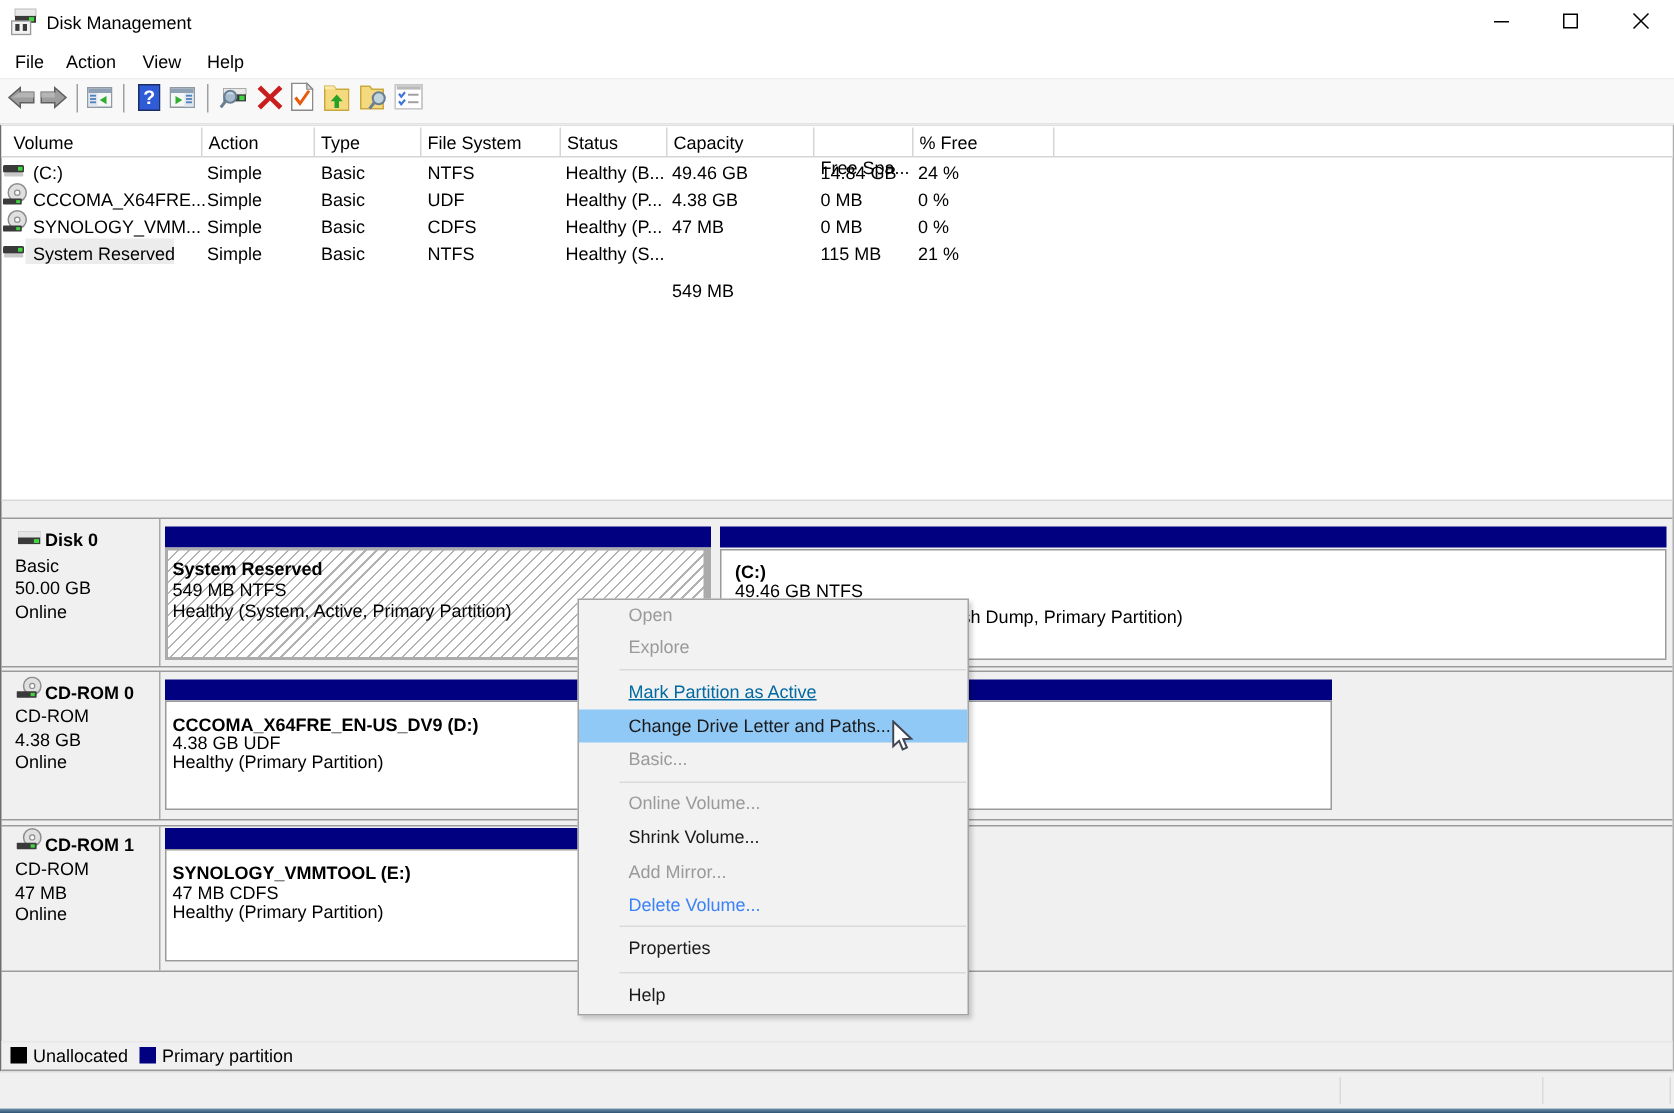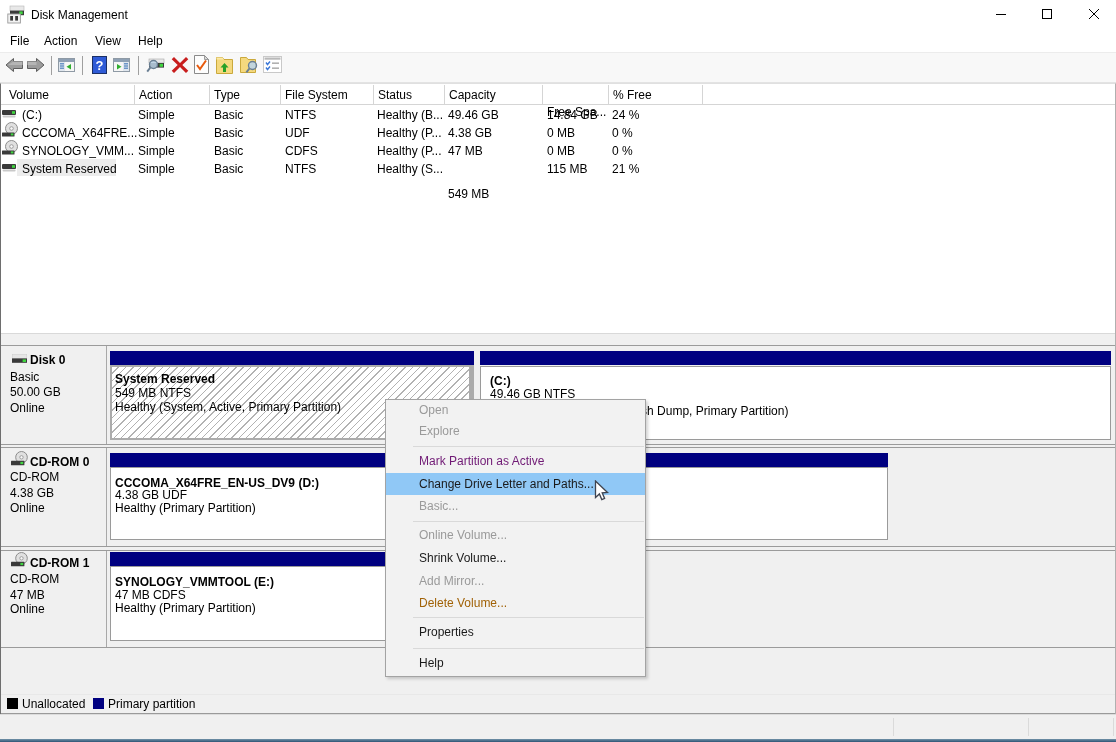--- a/index.html
+++ b/index.html
@@ -283,28 +283,28 @@
 <div class="abs" style="left:1028px;top:718px;width:1px;height:18px;background:#dadada;"></div>
 <div class="abs" style="left:1113px;top:718px;width:1px;height:18px;background:#dadada;"></div>
 <div class="abs" style="left:0;top:739px;width:1116px;height:3px;background:linear-gradient(#7292a9,#2e5474);"></div>
 
 <div id="ctxmenu">
   <div class="abs" style="left:385px;top:399px;width:261px;height:278px;background:#f2f2f2;border:1px solid #a3a3a3;box-shadow:2px 2px 3px rgba(0,0,0,0.18);"></div>
   <div class="abs" style="left:386px;top:473px;width:259px;height:22px;background:#90c8f6;"></div>
   <div class="tx" style="left:419px;top:404px;color:#9a9a9a;">Open</div>
   <div class="tx" style="left:419px;top:425px;color:#9a9a9a;">Explore</div>
   <div class="abs" style="left:413px;top:446px;width:231px;height:1px;background:#d9d9d9;"></div>
-  <div class="tx" style="left:419px;top:455px;color:#701a75;">Mark Partition as Active</div>
+  <div class="tx" style="left:419px;top:455px;color:#0369a1;text-decoration:underline;">Mark Partition as Active</div>
   <div class="tx" style="left:419px;top:478px;color:#1a1a1a;">Change Drive Letter and Paths...</div>
   <div class="tx" style="left:419px;top:500px;color:#9a9a9a;">Basic...</div>
   <div class="abs" style="left:413px;top:521px;width:231px;height:1px;background:#d9d9d9;"></div>
   <div class="tx" style="left:419px;top:529px;color:#9a9a9a;">Online Volume...</div>
   <div class="tx" style="left:419px;top:552px;color:#1a1a1a;">Shrink Volume...</div>
   <div class="tx" style="left:419px;top:575px;color:#9a9a9a;">Add Mirror...</div>
-  <div class="tx" style="left:419px;top:597px;color:#a16207;">Delete Volume...</div>
+  <div class="tx" style="left:419px;top:597px;color:#3b82f6;">Delete Volume...</div>
   <div class="abs" style="left:413px;top:617px;width:231px;height:1px;background:#d9d9d9;"></div>
   <div class="tx" style="left:419px;top:626px;color:#1a1a1a;">Properties</div>
   <div class="abs" style="left:413px;top:648px;width:231px;height:1px;background:#d9d9d9;"></div>
   <div class="tx" style="left:419px;top:657px;color:#1a1a1a;">Help</div>
 </div>
 
 <svg class="abs" style="left:594px;top:480px;" width="18" height="24" viewBox="0 0 18 24">
   <path d="M1.5 1 L1.5 17.5 L5.4 13.9 L7.8 19.6 L10.6 18.4 L8.2 12.8 L13.5 12.5 Z" fill="#ffffff" stroke="#3f4450" stroke-width="1.3"></path>
 </svg>
 

